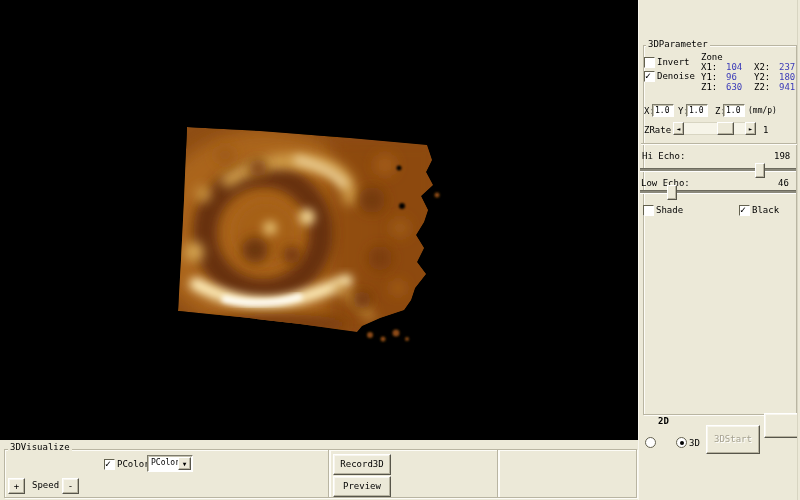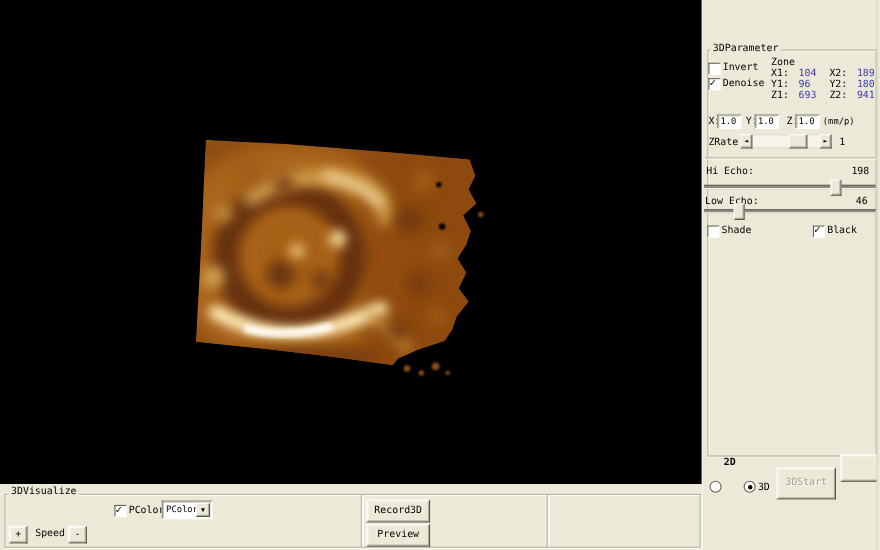--- a/index.html
+++ b/index.html
@@ -146,27 +146,27 @@
 
   <span class="cb" style="left:5px;top:57px;"></span>
   <span class="lbl" style="left:18px;top:58px;">Invert</span>
   <span class="cb on" style="left:5px;top:71px;"></span>
   <span class="lbl" style="left:18px;top:72px;">Denoise</span>
 
   <span class="lbl" style="left:62px;top:53px;">Zone</span>
   <span class="lbl" style="left:62px;top:63px;">X1:</span>
   <span class="lbl val-blue" style="left:87px;top:63px;">104</span>
   <span class="lbl" style="left:115px;top:63px;">X2:</span>
-  <span class="lbl val-blue" style="left:140px;top:63px;">189</span>
+  <span class="lbl val-blue" style="left:140px;top:63px;">237</span>
   <span class="lbl" style="left:62px;top:73px;">Y1:</span>
   <span class="lbl val-blue" style="left:87px;top:73px;">96</span>
   <span class="lbl" style="left:115px;top:73px;">Y2:</span>
   <span class="lbl val-blue" style="left:140px;top:73px;">180</span>
   <span class="lbl" style="left:62px;top:83px;">Z1:</span>
-  <span class="lbl val-blue" style="left:87px;top:83px;">693</span>
+  <span class="lbl val-blue" style="left:87px;top:83px;">630</span>
   <span class="lbl" style="left:115px;top:83px;">Z2:</span>
   <span class="lbl val-blue" style="left:140px;top:83px;">941</span>
 
   <span class="lbl" style="left:5px;top:107px;">X:</span>
   <input class="field" style="left: 13px; top: 104px; width: 22px; height: 13px;" value="1.0">
   <span class="lbl" style="left:39px;top:107px;">Y:</span>
   <input class="field" style="left: 47px; top: 104px; width: 22px; height: 13px;" value="1.0">
   <span class="lbl" style="left:76px;top:107px;">Z:</span>
   <input class="field" style="left: 84px; top: 104px; width: 22px; height: 13px;" value="1.0">
   <span class="lbl small" style="left:109px;top:107px;">(mm/p)</span>

